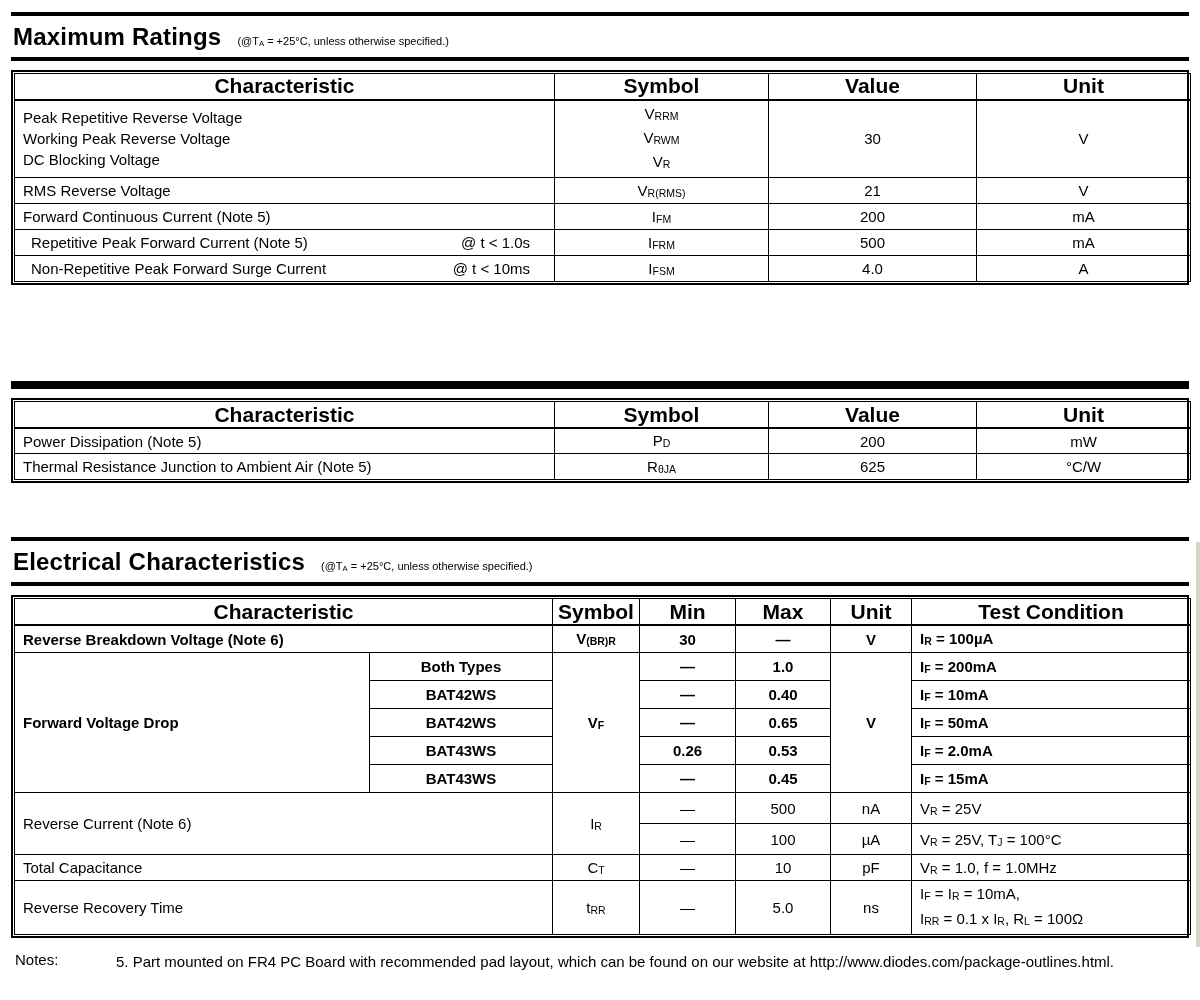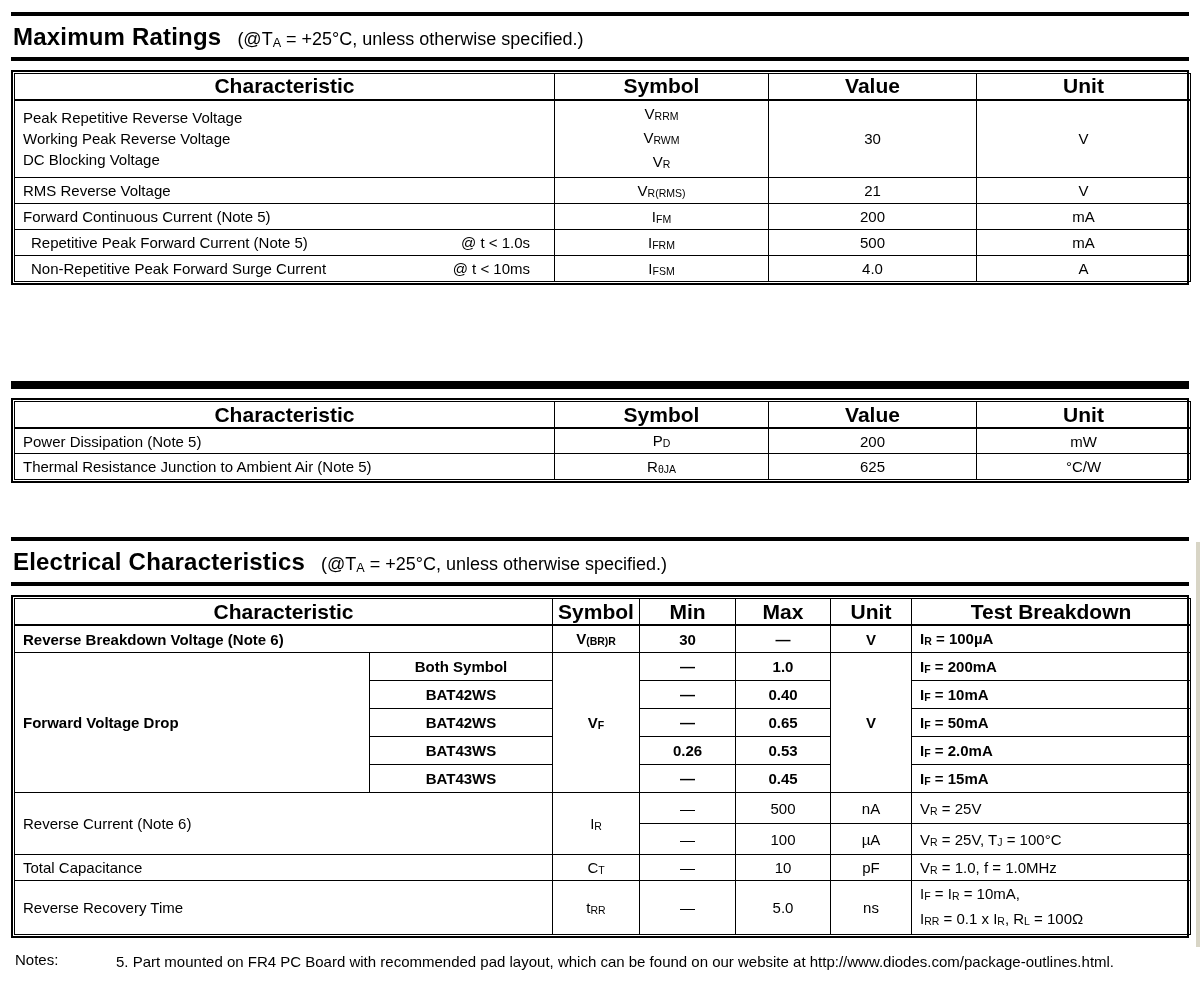--- a/index.html
+++ b/index.html
@@ -7,21 +7,21 @@
   body {
     font-family: "Liberation Sans", "DejaVu Sans", sans-serif;
     background: #ffffff; color: #000; position: relative; overflow: hidden;
   }
   .page { padding: 0 11px; }
   .rule { background: #000; }
   .rule-top { height: 4px; }
   .rule-bot { height: 4px; }
   .sec-head { display: flex; align-items: baseline; gap: 16px; padding: 7px 2px 6px 2px; }
   .sec-title { font-size: 24px; font-weight: 700; letter-spacing: .2px; }
-  .sec-sub { font-size: 18px; }
+  .sec-sub { font-size: 11px; }
   .tblwrap { border: 2px solid #000; padding: 1px; margin-top: 9px; background: #fff; }
   table { width: 100%; border-collapse: collapse; border: 1px solid #000; table-layout: fixed; }
   th, td { border: 1.4px solid #000; font-size: 15px; vertical-align: middle; }
   thead th { font-size: 21px; font-weight: 700; height: 26px; border-bottom: 2.6px solid #000; }
   td.char { text-align: left; padding: 2px 8px; }
   td.c { text-align: center; padding: 2px 4px; }
   tr.h26 td { height: 26px; }
   tr.h25 td { height: 28px; font-weight: bold; }
   tr.h30 td { height: 31px; }
   tr.h50 td { height: 50px; }
@@ -178,36 +178,36 @@
             <col style="width:81px">
             <col style="width:279px">
         </colgroup>
         <thead>
           <tr>
             <th colspan="2">Characteristic</th>
             <th>Symbol</th>
             <th>Min</th>
             <th>Max</th>
             <th>Unit</th>
-            <th>Test Breakdown</th>
+            <th>Test Condition</th>
           </tr>
         </thead>
         <tbody>
           <tr class="h25">
             <td class="char" colspan="2">Reverse Breakdown Voltage (Note 6)</td>
             <td class="c">V<sub>(BR)R</sub></td>
             <td class="c">30</td>
             <td class="c">—</td>
             <td class="c">V</td>
             <td class="test">I<sub>R</sub> = 100µA</td>
           </tr>
 
           <tr class="h25">
             <td class="char" rowspan="5">Forward Voltage Drop</td>
-            <td class="c">Both Symbol</td>
+            <td class="c">Both Types</td>
             <td class="c" rowspan="5">V<sub>F</sub></td>
             <td class="c">—</td>
             <td class="c">1.0</td>
             <td class="c" rowspan="5">V</td>
             <td class="test">I<sub>F</sub> = 200mA</td>
           </tr>
           <tr class="h25">
             <td class="c">BAT42WS</td>
             <td class="c">—</td>
             <td class="c">0.40</td>

